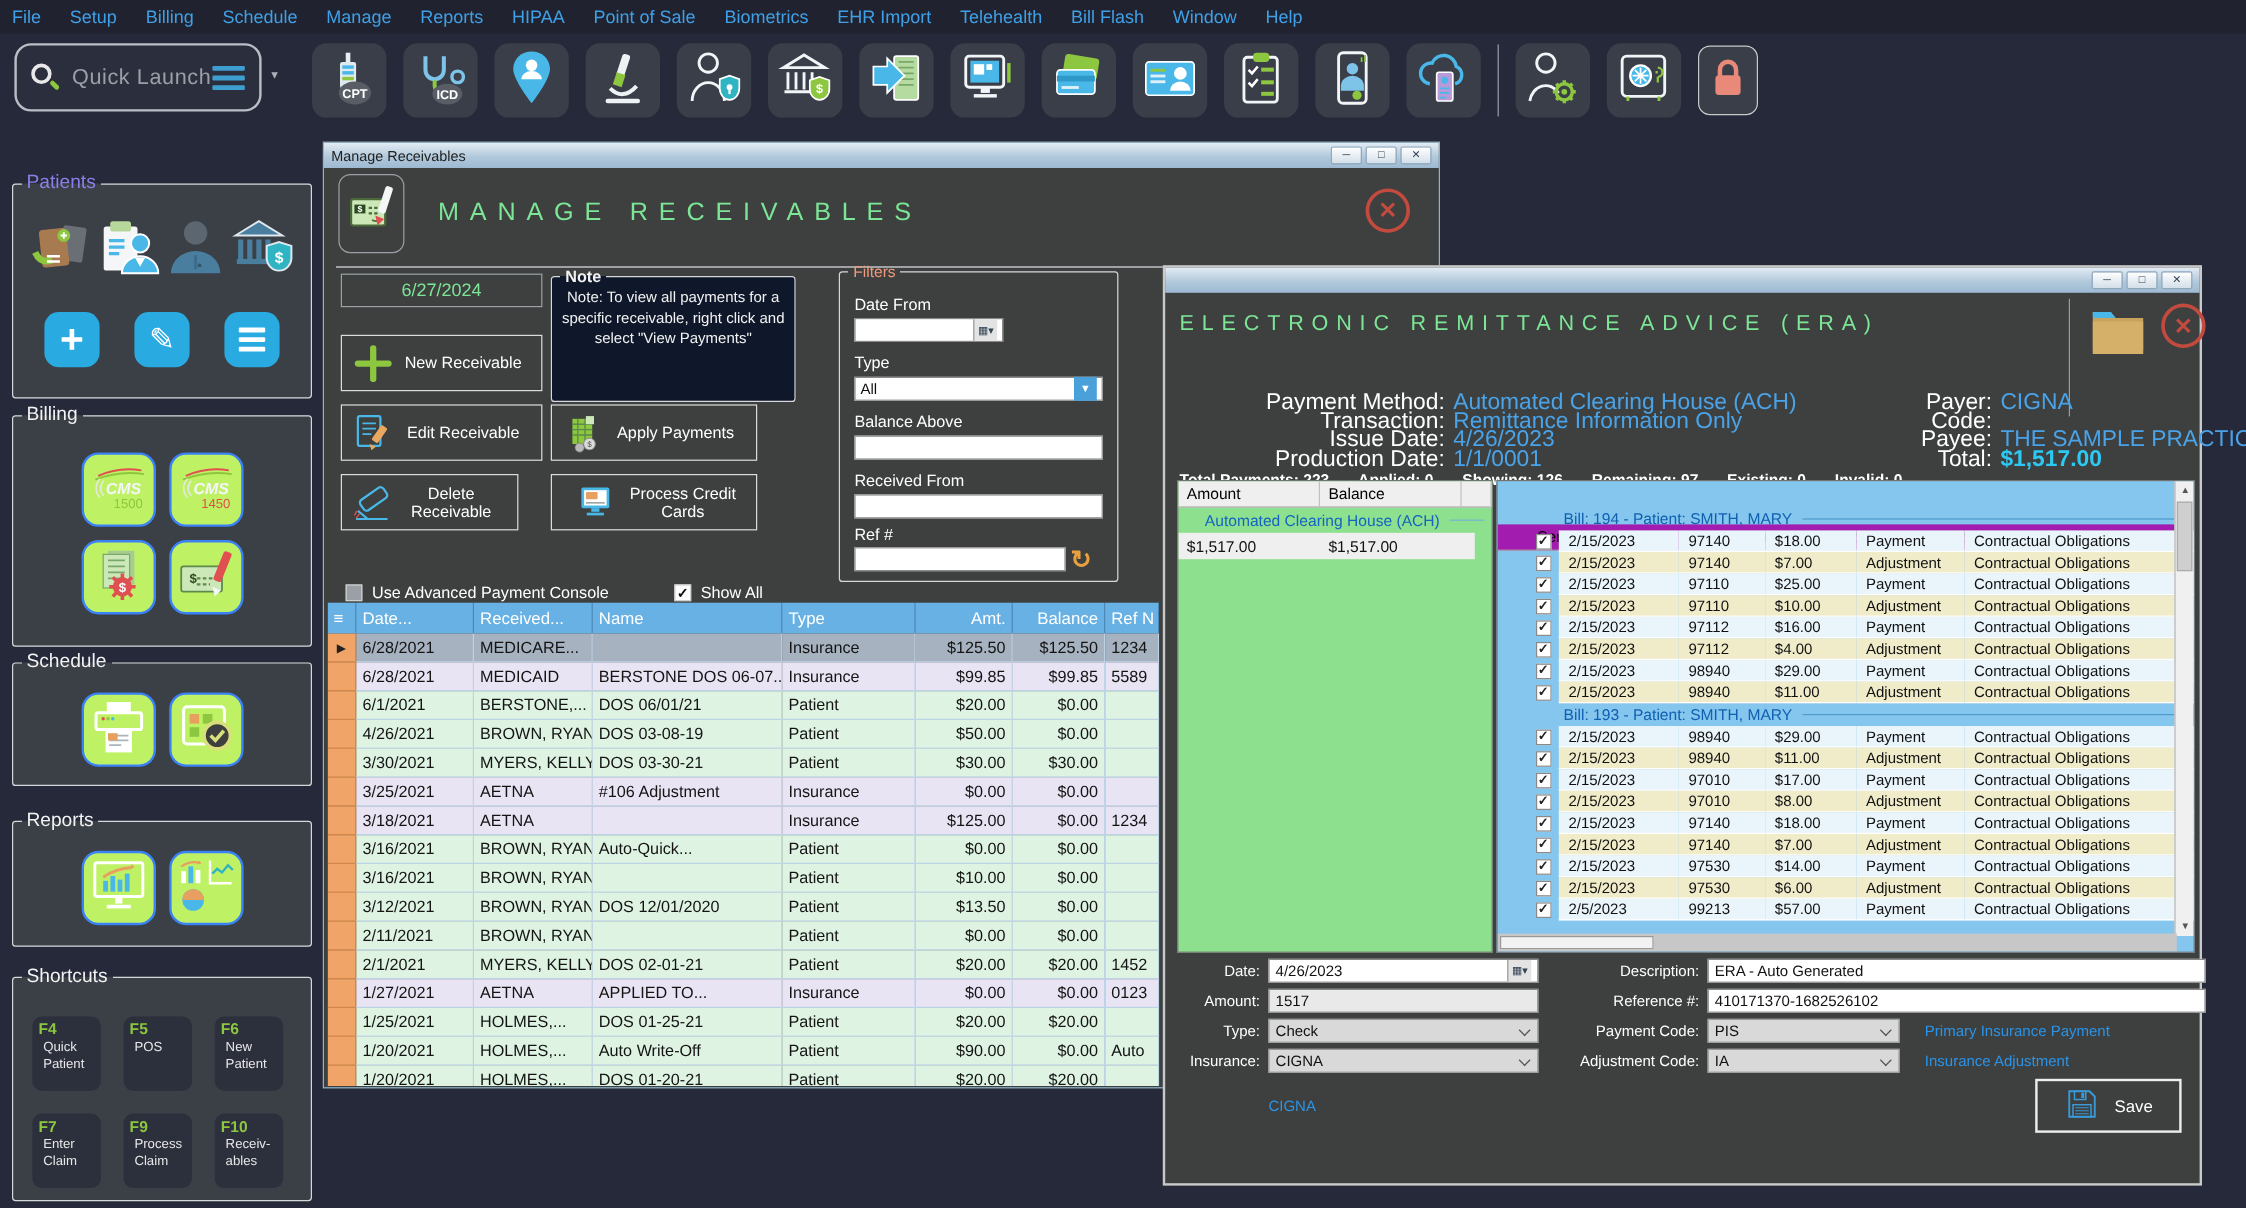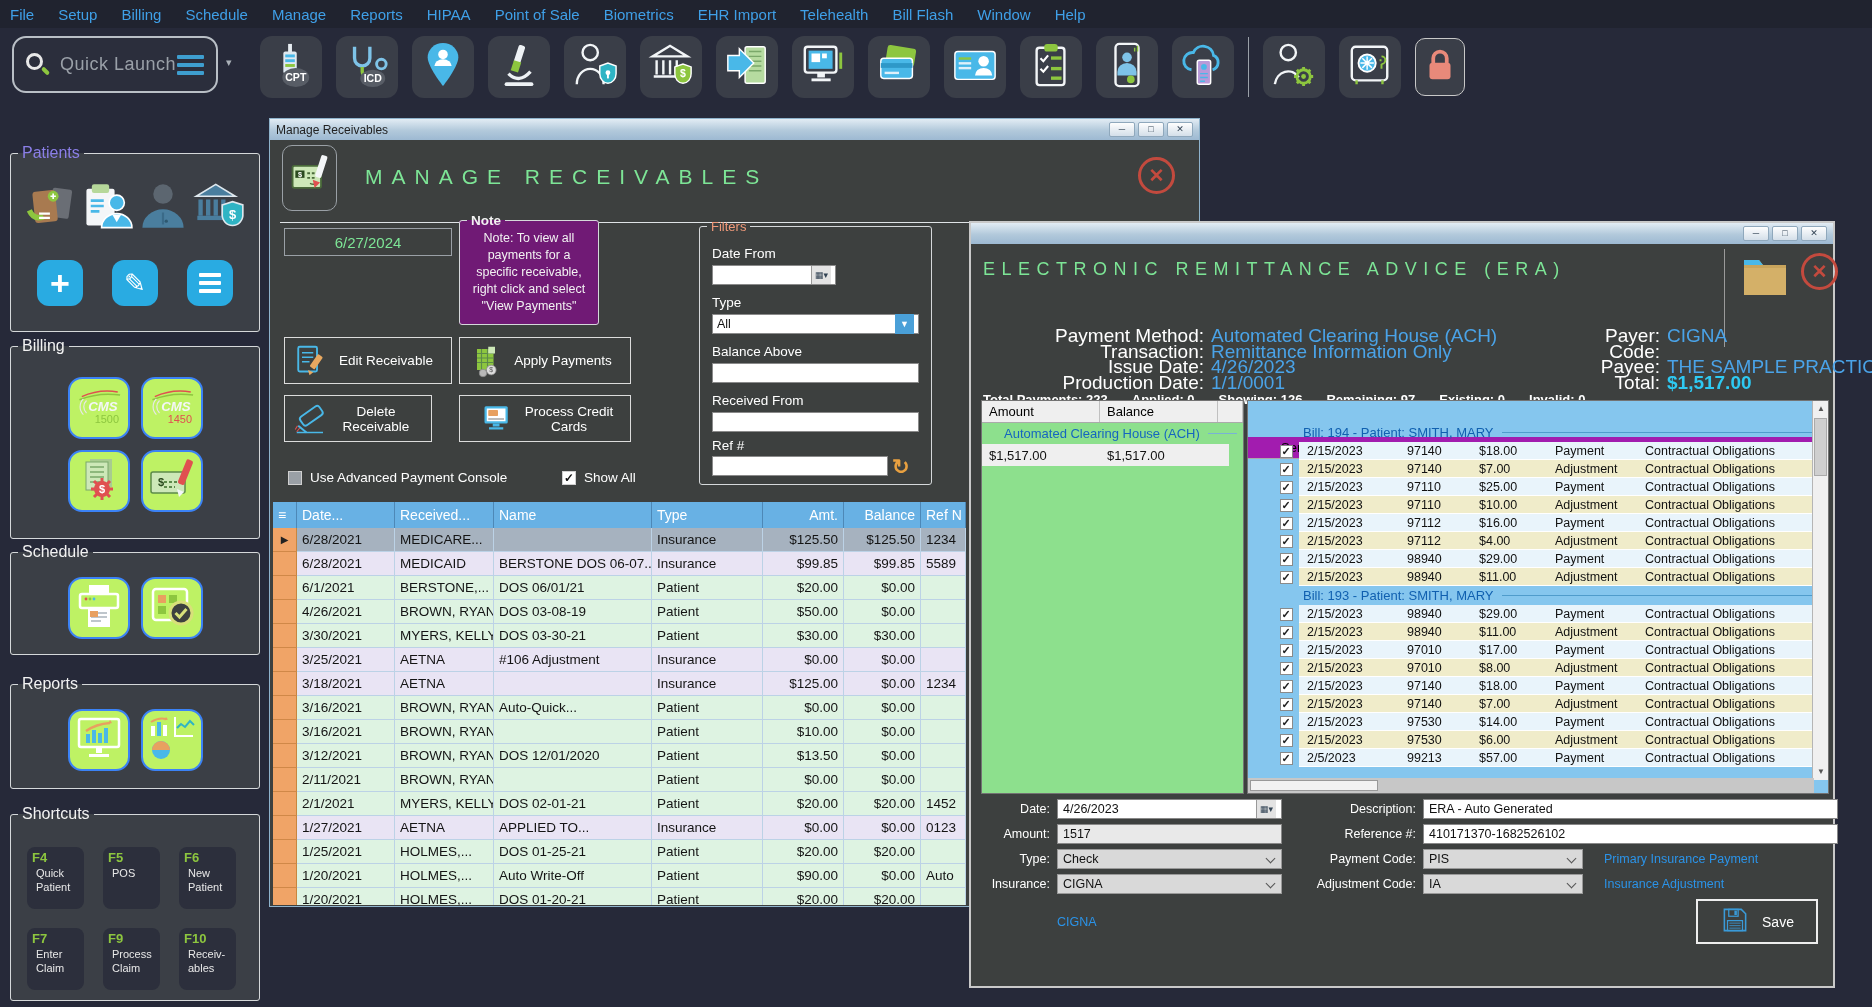--- a/index.html
+++ b/index.html
@@ -55,35 +55,35 @@
   .xcircle{width:37px;height:37px;border-radius:50%;border:3px solid #c34a3e;color:#c34a3e;display:flex;align-items:center;justify-content:center;font-size:19px;font-weight:bold;cursor:pointer;}
 
   
   .rwin{position:absolute;left:269px;top:118px;width:931px;height:789px;background:#3d403f;border:1px solid #8fb3cc;z-index:10;}
   .rhdr-icon{position:absolute;left:12px;top:26px;width:55px;height:66px;border:1px solid #9aa0a6;border-radius:10px;display:flex;align-items:center;justify-content:center;}
   .rhdr-icon svg{width:44px;height:44px;}
   .rtitle{position:absolute;left:95px;top:46px;font-size:21px;letter-spacing:9px;color:#7de596;}
   .rclose{position:absolute;left:868px;top:38px;}
   .rdivider{position:absolute;left:10px;top:103px;width:911px;height:1px;background:#dfe3e6;}
   .datebox{position:absolute;left:14px;top:109px;width:168px;height:28px;border:1px solid #9aa0a6;display:flex;align-items:center;justify-content:center;color:#7de596;font-size:15px;}
-  #grp-note{left:189px;top:94px;width:140px;height:112px;background:#701a75;}
+  #grp-note{left:189px;top:104px;width:204px;height:112px;background:#0f172a;}
   #grp-note legend{font-size:13.5px;font-weight:bold;}
   .note-text{padding:2px 6px;color:#f2f2f2;font-size:12.5px;line-height:1.35;text-align:center;}
   .actbtn{position:absolute;height:47px;border:1px solid #dcdcdc;background:transparent;display:flex;align-items:center;padding:0 8px;cursor:pointer;}
   .actbtn .aicon{width:36px;height:36px;flex:none;display:flex;align-items:center;justify-content:center;}
   .actbtn .aicon svg{width:36px;height:36px;}
   .actbtn .albl{flex:1;text-align:center;color:#fff;font-size:13.5px;}
   #grp-filters{left:429px;top:100px;width:233px;height:266px;background:#3d403f;}
   #grp-filters legend{font-size:13px;color:#f0997a;}
   .flabel{position:absolute;color:#fff;font-size:13.5px;}
   .finput{position:absolute;height:20px;background:#fff;border:1px solid #8a8a8a;display:flex;align-items:center;font-size:12.5px;color:#111;padding:0 4px;}
   .calbtn{margin-left:auto;width:20px;height:18px;background:#e3e3e3;border-left:1px solid #999;display:flex;align-items:center;justify-content:center;font-size:9px;color:#345;cursor:pointer;}
   .ddbtn{margin-left:auto;width:19px;height:20px;background:#4aa0d8;display:flex;align-items:center;justify-content:center;color:#fff;font-size:9px;cursor:pointer;}
   .refresh{position:absolute;left:192px;top:222px;width:22px;height:22px;color:#e8a040;font-size:21px;font-weight:bold;line-height:22px;cursor:pointer;}
-  .cbrow{position:absolute;display:flex;align-items:center;gap:8px;color:#fff;font-size:13.5px;}
+  .cbrow{position:absolute;display:flex;align-items:center;gap:8px;color:#fff;font-size:13.5px;margin-top:16px;}
   .cb{width:14px;height:14px;border:1.5px solid #d0d0d0;background:#9aa0a6;flex:none;}
   .cb.checked{background:#fff;color:#111;font-size:12px;line-height:13px;text-align:center;font-weight:bold;}
   .rtable{position:absolute;left:3px;top:383px;width:693px;height:403px;overflow:hidden;}
   .rhead{display:grid;grid-template-columns:24px 98px 99px 158px 111px 81px 77px 45px;height:26px;background:#68b1e4;color:#fff;font-size:14px;}
   .rhead .hc{display:flex;align-items:center;padding:0 5px;border-right:1px solid rgba(30,60,100,.35);overflow:hidden;white-space:nowrap;}
   .rhead .hc.num{justify-content:flex-end;}
   .rrow{display:grid;grid-template-columns:24px 98px 99px 158px 111px 81px 77px 45px;height:24px;font-size:13.5px;color:#141414;cursor:pointer;}
   .rrow .c{display:flex;align-items:center;padding:0 5px;border-right:1px solid #bcd2e6;border-bottom:1px solid #bcd2e6;overflow:hidden;white-space:nowrap;background:#def3e2;}
   .rrow.ins .c{background:#e9e4f4;}
   .rrow.sel .c{background:#a6b2bf;}
@@ -539,20 +539,28 @@
   <div class="xcircle rclose">✕</div>
   <div class="rdivider"></div>
 
   <div class="datebox">6/27/2024</div>
 
   <fieldset id="grp-note">
     <legend>Note</legend>
     <div class="note-text">Note: To view all payments for a specific receivable, right click and select "View Payments"</div>
   </fieldset>
 
+  <div class="actbtn" style="left:14px;top:160px;width:168px;">
+    <span class="aicon">
+        <svg viewBox="0 0 48 48">
+          <path d="M24 7 v34 M7 24 h34" stroke="#8dc63f" stroke-width="7" stroke-linecap="round"></path>
+        </svg>
+      </span>
+    <span class="albl">New Receivable</span>
+  </div>
   <div class="actbtn" style="left:14px;top:218px;width:168px;">
     <span class="aicon">
         <svg viewBox="0 0 48 48">
           <rect x="7" y="5" width="25" height="33" rx="2" fill="none" stroke="#49b8e8" stroke-width="2.5"></rect>
           <path d="M12 13 h15 M12 19 h15 M12 25 h10" stroke="#49b8e8" stroke-width="2"></path>
           <rect x="27" y="15" width="8" height="20" rx="1.5" fill="#e8a860" transform="rotate(35 31 25)"></rect>
           <path d="M20 36 l2 7 5 -4 z" fill="#e8a860"></path>
         </svg>
       </span>
     <span class="albl">Edit Receivable</span>

